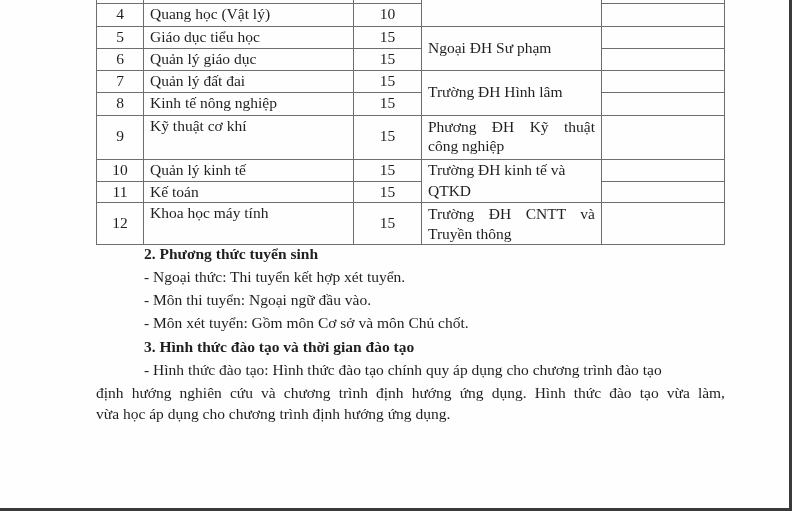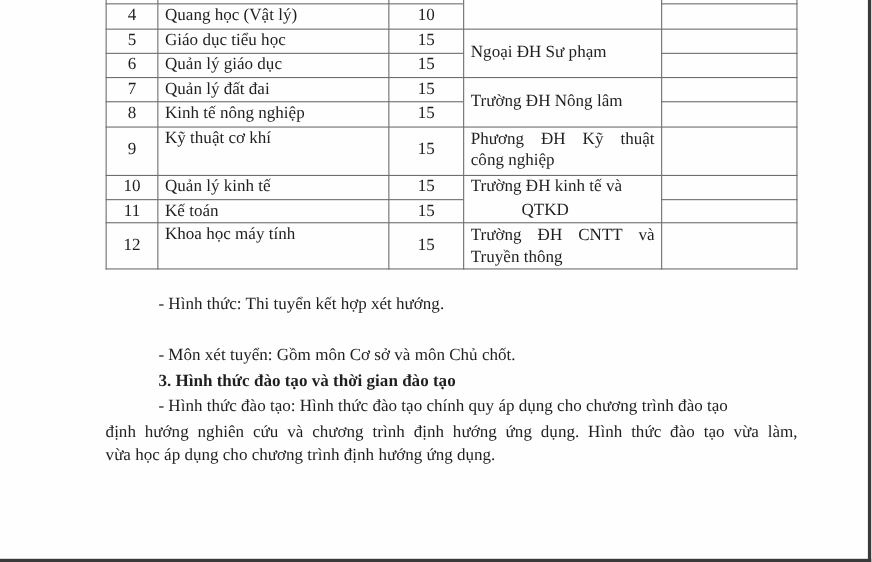--- a/index.html
+++ b/index.html
@@ -95,30 +95,32 @@
 
     <div class="cell num" style="left:97px; top:182px; width:46px;">11</div>
     <div class="cell txt" style="left:144px; top:182px; width:209px;">Kế toán</div>
     <div class="cell num" style="left:354px; top:182px; width:67px;">15</div>
 
     <div class="cell num" style="left:97px; top:213px; width:46px;">12</div>
     <div class="cell txt" style="left:144px; top:203px; width:209px;">Khoa học máy tính</div>
     <div class="cell num" style="left:354px; top:213px; width:67px;">15</div>
 
     <div class="cell txt" style="left:422px; top:38px; width:179px;">Ngoại ĐH Sư phạm</div>
-    <div class="cell txt" style="left:422px; top:82px; width:179px;">Trường ĐH Nông lâm</div>
+    <div class="cell txt" style="left:422px; top:82px; width:179px;">Trường ĐH Hình lâm</div>
     <div class="cell just" style="left:422px; top:117px; width:179px;">Phương ĐH Kỹ thuật</div>
     <div class="cell txt" style="left:422px; top:136px; width:179px;">công nghiệp</div>
     <div class="cell txt" style="left:422px; top:160px; width:179px;">Trường ĐH kinh tế và</div>
-    <div class="cell txt" style="left:422px; top:181px; width:179px;margin-left:46px;">QTKD</div>
+    <div class="cell txt" style="left:422px; top:181px; width:179px;">QTKD</div>
     <div class="cell just" style="left:422px; top:204px; width:179px;">Trường ĐH CNTT và</div>
     <div class="cell txt" style="left:422px; top:224px; width:179px;">Truyền thông</div>
   </div>
 
-  <div class="para" style="left:144px; top:267px;">- Hình thức: Thi tuyển kết hợp xét hướng.</div>
+  <div class="para bold" style="left:144px; top:244px;">2. Phương thức tuyển sinh</div>
+  <div class="para" style="left:144px; top:267px;">- Ngoại thức: Thi tuyển kết hợp xét tuyển.</div>
+  <div class="para" style="left:144px; top:290px;">- Môn thi tuyển: Ngoại ngữ đầu vào.</div>
   <div class="para" style="left:144px; top:313px;">- Môn xét tuyển: Gồm môn Cơ sở và môn Chủ chốt.</div>
 
   <div class="para bold" style="left:144px; top:337px;">3. Hình thức đào tạo và thời gian đào tạo</div>
   <div class="para" style="left:144px; top:360px;">- Hình thức đào tạo: Hình thức đào tạo chính quy áp dụng cho chương trình đào tạo</div>
   <div class="para" style="left:96px; top:383px; width:629px; text-align:justify; text-align-last:justify; white-space:normal;">định hướng nghiên cứu và chương trình định hướng ứng dụng. Hình thức đào tạo vừa làm,</div>
   <div class="para" style="left:96px; top:404px;">vừa học áp dụng cho chương trình định hướng ứng dụng.</div>
 
 </div>
 
 </body></html>

